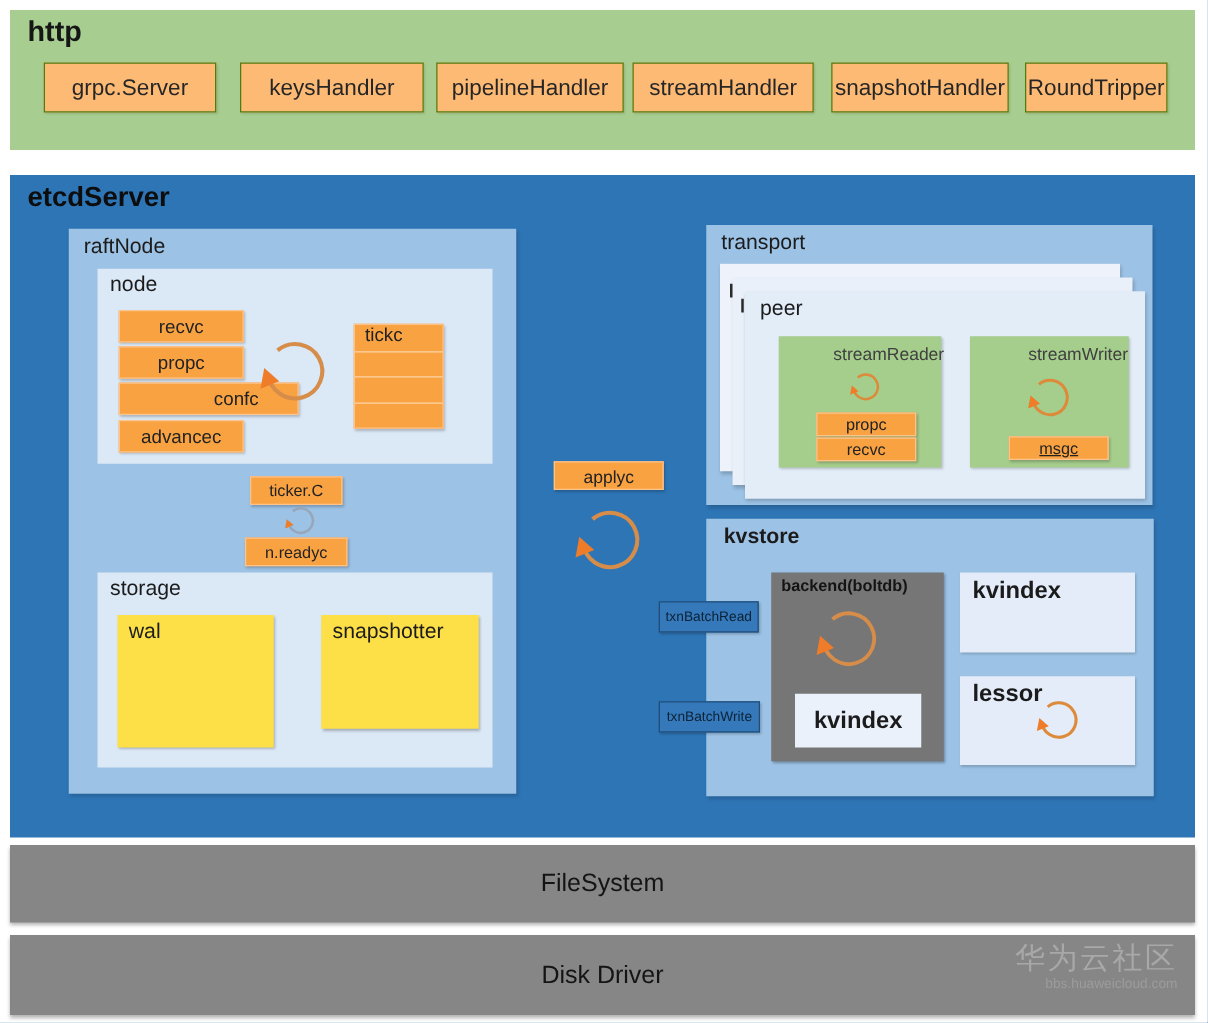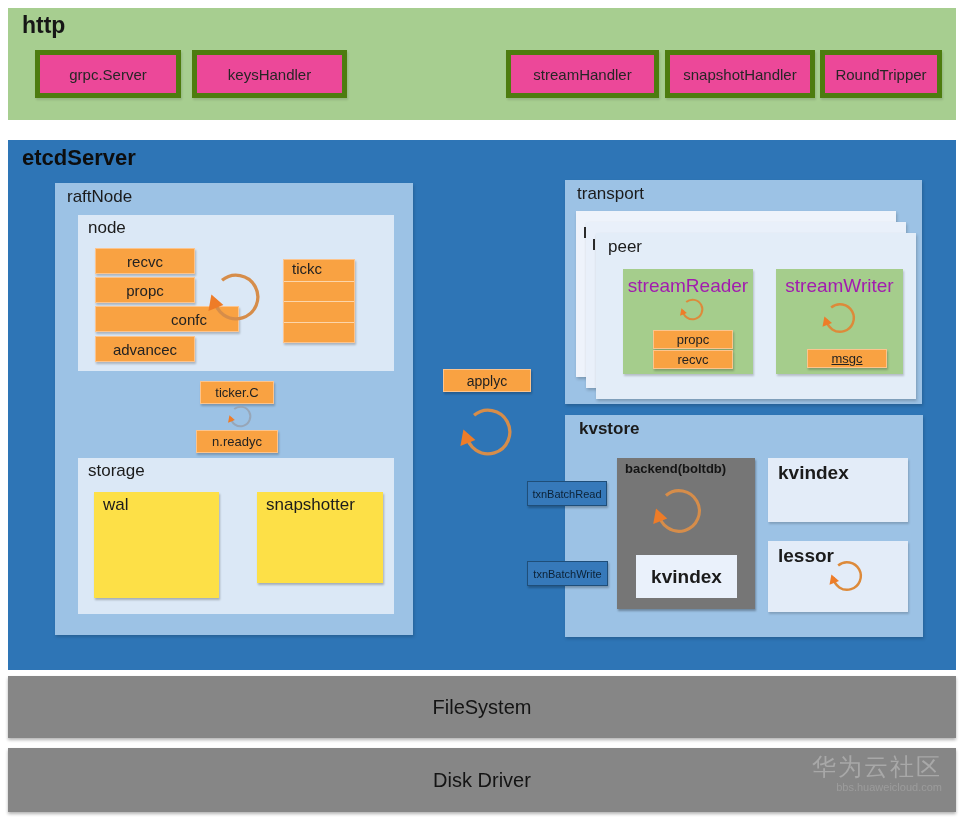--- a/index.html
+++ b/index.html
@@ -9,23 +9,23 @@
     font-family:"Liberation Sans", sans-serif;
     color:#1d1d1d;
   }
   .abs { position:absolute; }
 
   
   .http-band { left:8px; top:8px; width:948px; height:112px; background:#a7ce90; }
   .band-title { position:absolute; left:14px; top:4px; font-size:23px; font-weight:bold; color:#161616; }
   .handler {
     position:absolute; top:42px; height:38px;
-    background:#ec4899; border:5px solid #4d7c0f;
+    background:#fdba74; border:1px solid #4d7c0f;
     display:flex; align-items:center; justify-content:center;
-    font-size:15px; color:#262626;
+    font-size:18px; color:#262626;
     box-shadow:1px 1.5px 2px rgba(0,0,0,0.12);
   }
 
   
   .etcd { left:8px; top:140px; width:948px; height:530px; background:#2e75b6; }
   .etcd-title { position:absolute; left:14px; top:5px; font-size:22px; font-weight:bold; color:#0d0d0d; }
 
   .midbox { position:absolute; background:#9cc2e5; box-shadow:1px 2px 3px rgba(0,0,0,0.18); }
   .midbox-title { position:absolute; left:12px; top:4px; font-size:17px; color:#1b1b1b; }
 
@@ -52,21 +52,21 @@
 
   .circ { position:absolute; display:block; }
 
   
   .card { position:absolute; width:320px; height:166px; box-shadow:1px 2px 3px rgba(0,0,0,0.22); }
   .card-back { background:#eef3fb; }
   .card-mid  { background:#e9f0fa; }
   .card-front{ background:#e3edf8; }
   .stack-mark { position:absolute; width:2px; height:11px; background:#2b2b2b; }
   .greenbox { position:absolute; top:36px; width:130px; height:105px; background:#a5cd8c; box-shadow:1px 1.5px 2px rgba(0,0,0,0.2); }
-  .greenbox-title { position:absolute; top:6px; left:0; width:100%; text-align:center; font-size:19px; color:#a21caf; }
+  .greenbox-title { position:absolute; top:6px; left:0; width:100%; text-align:center; font-size:14px; color:#404040;padding-left:23px; }
   .chip-sm { width:78px; height:17px; font-size:13px; }
 
   
   .backend { position:absolute; left:52px; top:43px; width:138px; height:151px; background:#767676; box-shadow:1px 1.5px 2px rgba(0,0,0,0.3); }
   .backend-title { position:absolute; left:8px; top:3px; font-size:13px; color:#141414; }
   .kv-white { position:absolute; left:19px; top:97px; width:101px; height:43px; background:#eaf1fb;
               display:flex; align-items:center; justify-content:center; font-size:19px; color:#1b1b1b; }
   .kv-cell { position:absolute; left:203px; width:140px; background:#e3ecf8; box-shadow:1px 1.5px 2px rgba(0,0,0,0.18); }
   .kv-cell-label { position:absolute; left:10px; top:4px; font-size:19px; color:#1b1b1b; }
 
@@ -86,20 +86,21 @@
 </style>
 </head>
 <body>
 
 <div id="canvas">
 
   <div class="abs http-band">
     <div class="band-title">http</div>
     <div class="handler" style="left:27px;width:136px;">grpc.Server</div>
     <div class="handler" style="left:184px;width:145px;">keysHandler</div>
+    <div class="handler" style="left:341px;width:148px;">pipelineHandler</div>
     <div class="handler" style="left:498px;width:143px;">streamHandler</div>
     <div class="handler" style="left:657px;width:140px;">snapshotHandler</div>
     <div class="handler" style="left:812px;width:112px;">RoundTripper</div>
   </div>
 
   <div class="abs etcd">
     <div class="etcd-title">etcdServer</div>
 
     <div class="midbox" style="left:47px;top:43px;width:358px;height:452px;">
       <div class="midbox-title">raftNode</div>

